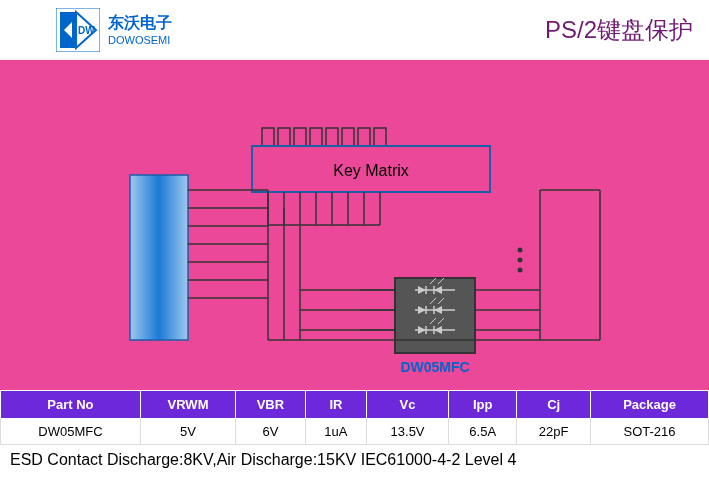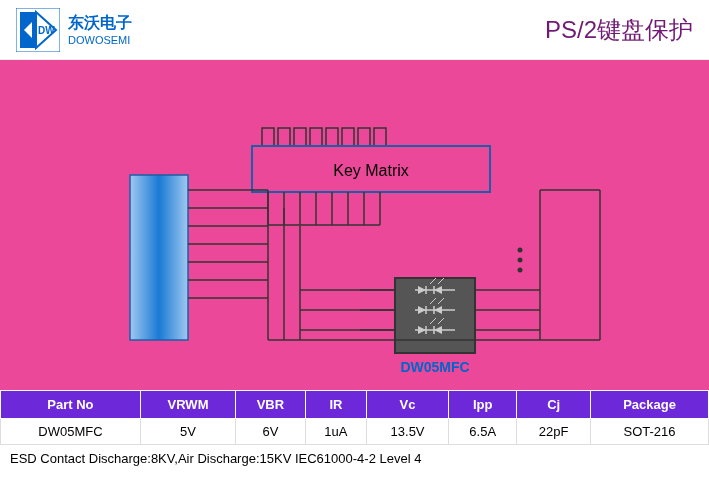--- a/index.html
+++ b/index.html
@@ -18,20 +18,21 @@
       align-items: center;
       justify-content: space-between;
       padding: 8px 16px;
       border-bottom: 1px solid #eee;
       height: 60px;
     }
     .logo-area {
       display: flex;
       align-items: center;
       gap: 8px;
+      margin-left: 40px;
     }
     .logo-icon {
       width: 44px;
       height: 44px;
     }
     .company-name {
       display: flex;
       flex-direction: column;
       color: #0066cc;
       font-size: 14px;
@@ -82,21 +83,21 @@
     }
     .data-table tbody td {
       padding: 5px 4px;
       text-align: center;
       font-size: 13px;
       border: 1px solid #ddd;
       color: #000;
     }
     .footer-text {
       padding: 6px 10px;
-      font-size: 13px;
+      font-size: 16px;
       color: #000;
     }
 
     
     .diagram-svg {
       position: absolute;
       top: 0;
       left: 0;
       width: 100%;
       height: 100%;

